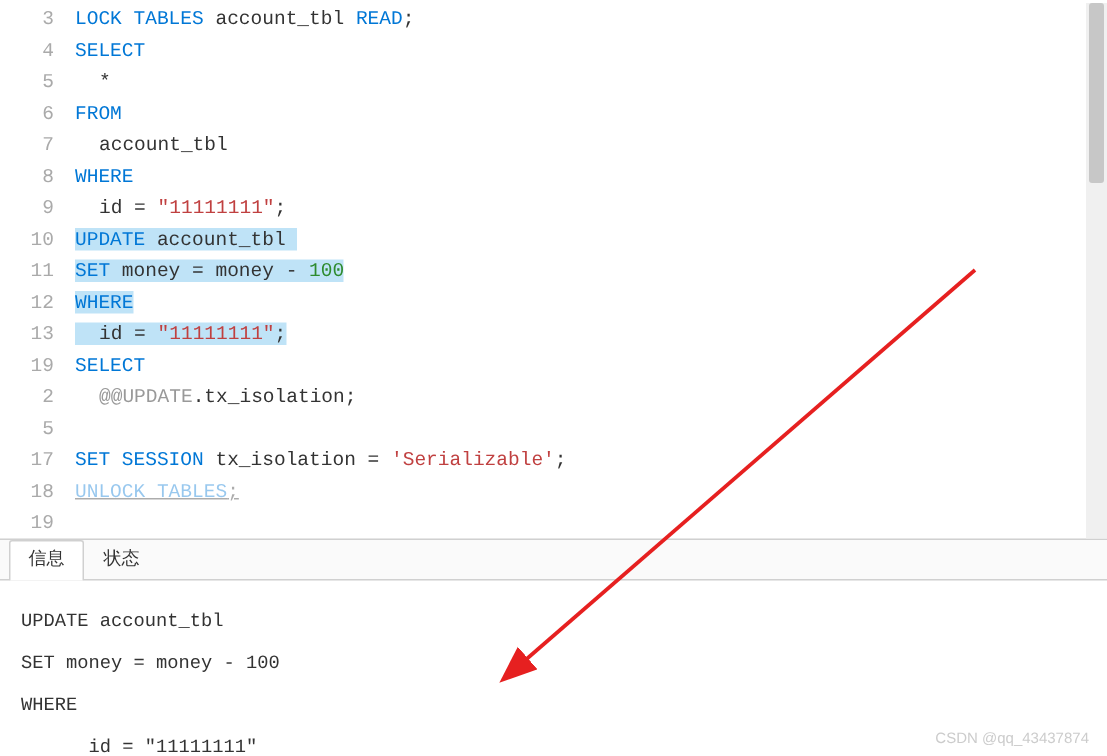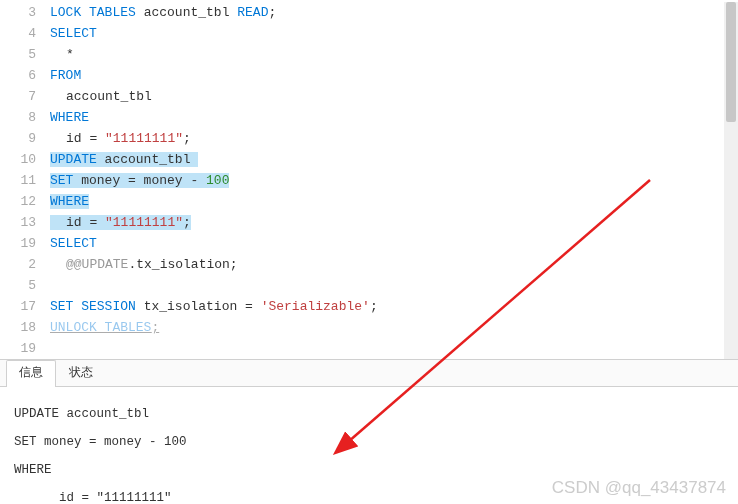--- a/index.html
+++ b/index.html
@@ -16,21 +16,21 @@
   .star{color:#333;}
   .str{color:#c04040;}
   .num{color:#2e8b2e;text-align:center;}
   .sysvar{color:#999;}
   .sel{background:#bfe3f7;}
   .indent1{margin-left:16px;}
   .tabs{border-top:1px solid #d0d0d0;border-bottom:1px solid #d0d0d0;background:#fafafa;height:26px;display:flex;font-family:"Microsoft YaHei","SimSun",sans-serif;font-size:12px;color:#333;padding-left:6px;}
   .tab{padding:3px 12px;border:1px solid transparent;border-bottom:none;cursor:pointer;}
   .tab.active{background:#fff;border-color:#d0d0d0;border-top-left-radius:2px;border-top-right-radius:2px;margin-bottom:-1px;}
   .output{flex:1;padding:6px 6px 6px 14px;font-size:12.5px;white-space:pre;color:#333;overflow:hidden;}
-  .watermark{position:absolute;bottom:6px;right:12px;color:#ccc;font-family:"Microsoft YaHei",sans-serif;font-size:17px;}
+  .watermark{position:absolute;bottom:6px;right:12px;color:#ccc;font-family:"Microsoft YaHei",sans-serif;font-size:10px;}
   svg.arrow{position:absolute;top:0;left:0;pointer-events:none;}
 </style>
 </head>
 <body>
 
 <div class="wrap">
 
   <div class="editor">
     <div class="gutter">
       <div>3</div>

